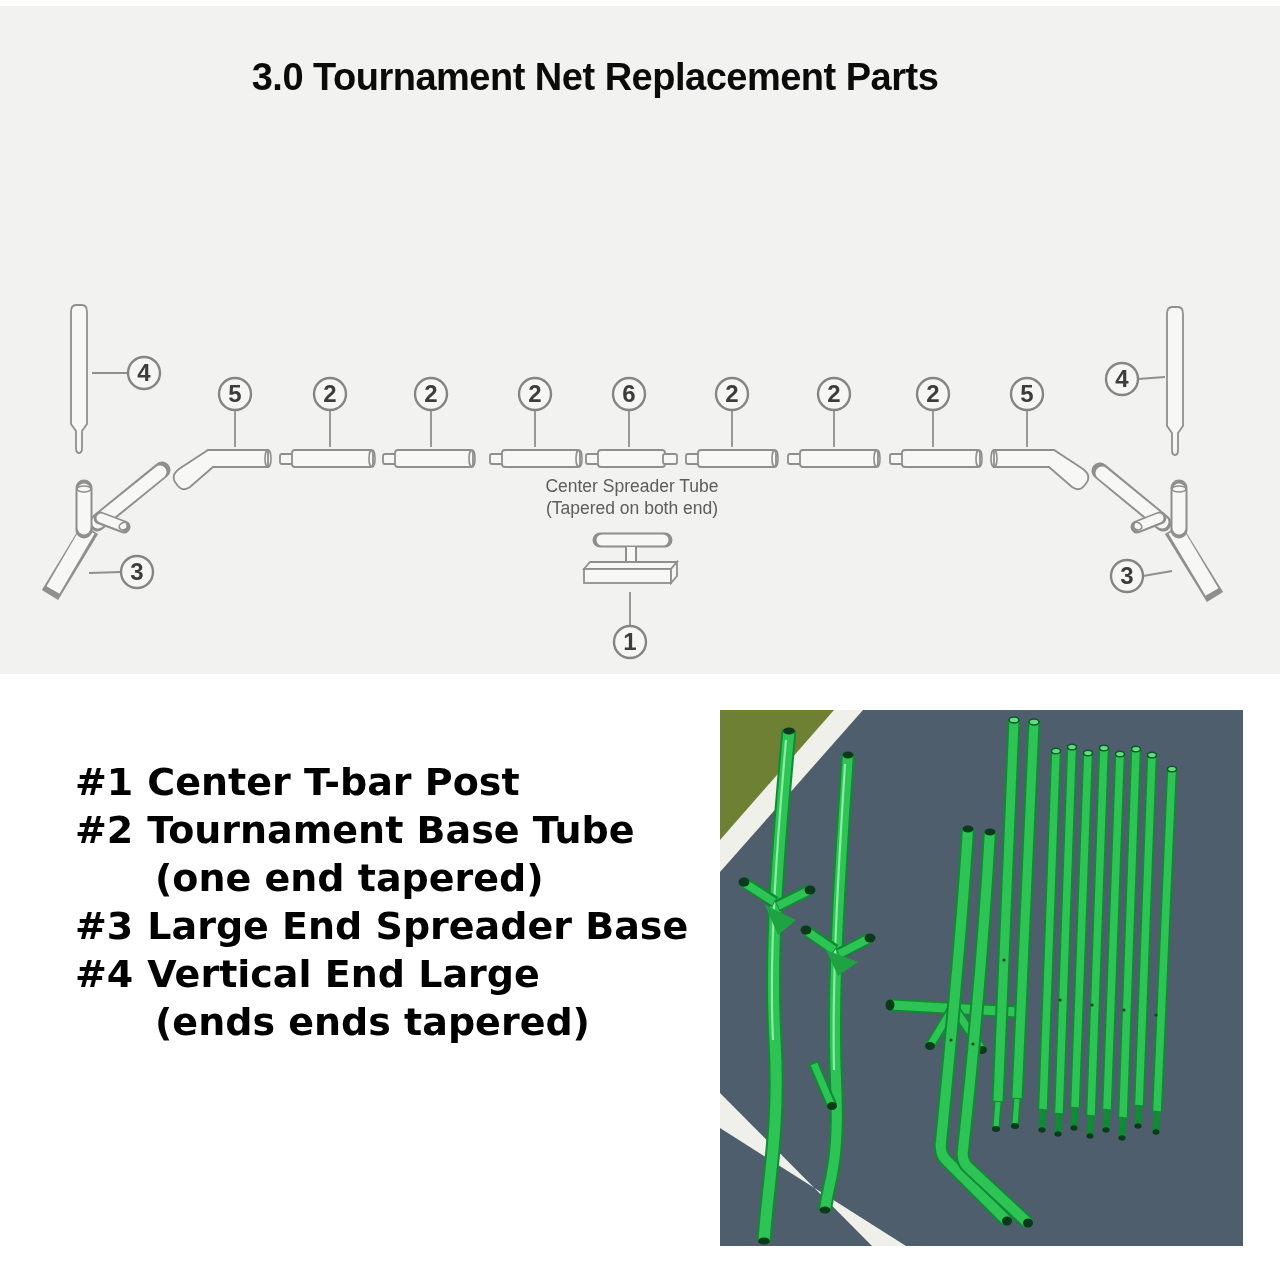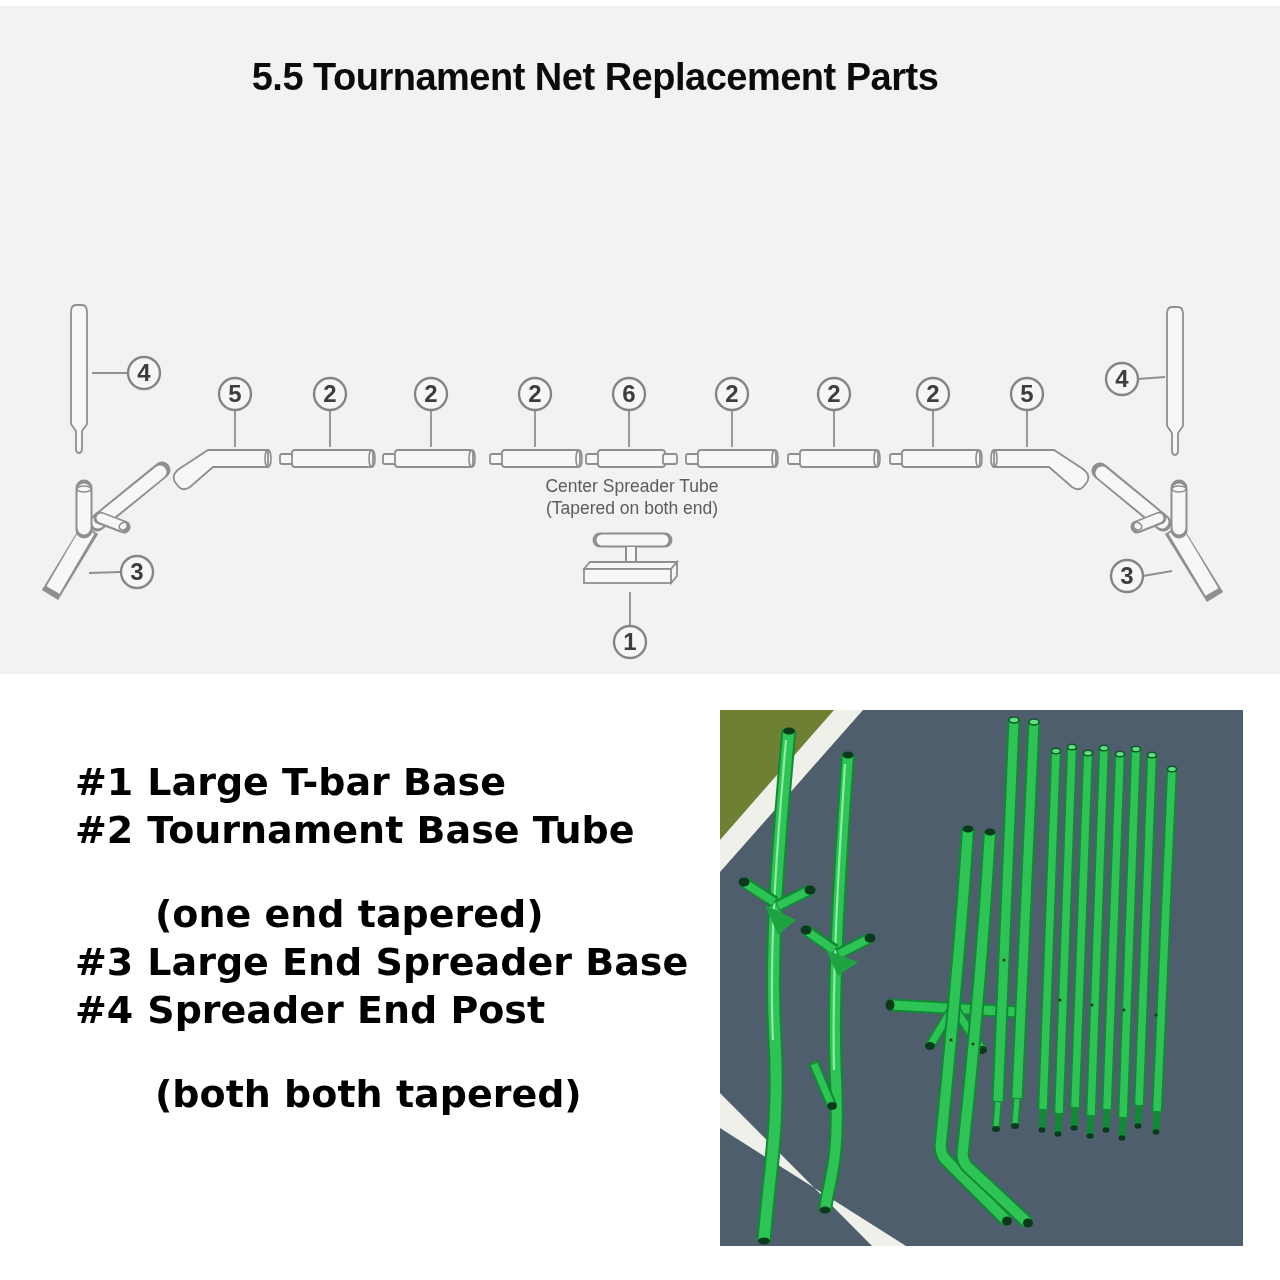--- a/index.html
+++ b/index.html
@@ -23,34 +23,34 @@
   .innerln{stroke:#f7f7f5;fill:none;}
   .leader{stroke:#8f8f8f;stroke-width:1.8px;}
   .callout-circle{fill:#f6f6f4;stroke:#858585;stroke-width:2.4px;}
   .callout-num{font-family:"Liberation Sans",sans-serif;font-size:24px;font-weight:600;fill:#3d3d3d;text-anchor:middle;}
   .center-note{font-family:"Liberation Sans",sans-serif;font-size:17.5px;fill:#5c5c5c;text-anchor:middle;}
   .parts-list{
     position:absolute;left:75px;top:758px;width:660px;color:#000;
     font-size:38px;font-weight:bold;line-height:48px;white-space:nowrap;
   }
   .p-num{margin-right:14px;}
-  .p-note{padding-left:80px;margin-top:36px;}
+  .p-note{padding-left:80px;}
   .photo{position:absolute;left:720px;top:710px;width:523px;height:536px;}
   .gtube-d{stroke:#118a35;fill:none;}
   .gtube-b{stroke:#2ec455;fill:none;}
   .gtube-h{stroke:#8ceca4;fill:none;stroke-width:2.2px;}
   .gcap{fill:#0a3a1c;}
   .gcap-open{fill:#5fdf7f;stroke:#0e572b;stroke-width:1.5px;}
 </style>
 </head>
 <body>
 
 <div class="diagram-panel"></div>
 
-<div class="page-title">5.5 Tournament Net Replacement Parts</div>
+<div class="page-title">3.0 Tournament Net Replacement Parts</div>
 
 <svg width="1280" height="700" viewBox="0 0 1280 700">
 
   <path class="tube" d="M 71 312 Q 71 305 76 305 L 82 305 Q 87 305 87 312 L 87 424 L 82 431 L 82 448 Q 82 453 79 453 Q 76 453 76 448 L 76 431 L 71 424 Z"></path>
 
   <path class="tube" d="M 1167 314 Q 1167 307 1172 307 L 1178 307 Q 1183 307 1183 314 L 1183 426 L 1178 433 L 1178 450 Q 1178 455 1175 455 Q 1172 455 1172 450 L 1172 433 L 1167 426 Z"></path>
 
   <g>
     <path class="tube" d="M 268 450 L 208 450 L 179 469 Q 171 475 175 482 L 178 486 Q 183 492 190 487 L 213 467 L 268 467 Z"></path>
     <ellipse class="rim" cx="268" cy="458.5" rx="3" ry="8.5"></ellipse>
@@ -206,42 +206,42 @@
   </g>
   <g>
     <line class="leader" x1="630" y1="592" x2="630" y2="626"></line>
     <circle class="callout-circle" cx="630" cy="642" r="16"></circle>
     <text class="callout-num" x="630" y="650">1</text>
   </g>
 </svg>
 
 <div class="parts-list">
   <div>
-    <div class="p-line"><span class="p-num">#1</span><span class="p-name">Large T-bar Base</span></div>
+    <div class="p-line"><span class="p-num">#1</span><span class="p-name">Center T-bar Post</span></div>
 
   </div>
 
   <div>
     <div class="p-line"><span class="p-num">#2</span><span class="p-name">Tournament Base Tube</span></div>
     <div class="p-note">(one end tapered)</div>
   </div>
 
   <div>
     <div class="p-line"><span class="p-num">#3</span><span class="p-name">Large End Spreader Base</span></div>
 
   </div>
 
   <div>
-    <div class="p-line"><span class="p-num">#4</span><span class="p-name">Spreader End Post</span></div>
-
-  </div>
-
-
-  <div>
-    <div class="p-note">(both both tapered)</div>
+    <div class="p-line"><span class="p-num">#4</span><span class="p-name">Vertical End Large</span></div>
+
+  </div>
+
+
+  <div>
+    <div class="p-note">(ends ends tapered)</div>
   </div>
 </div>
 
 <svg class="photo" width="523" height="536" viewBox="0 0 523 536">
   <rect x="0" y="0" width="523" height="536" fill="#4f5e6d"></rect>
   <polygon points="0,0 130,0 0,147" fill="#6e8033"></polygon>
   <polygon points="114,0 143,0 0,162 0,130" fill="#eef0e9"></polygon>
   <polygon points="0,383 152,536 186,536 0,418" fill="#eef0e9"></polygon>
 
   <g>

